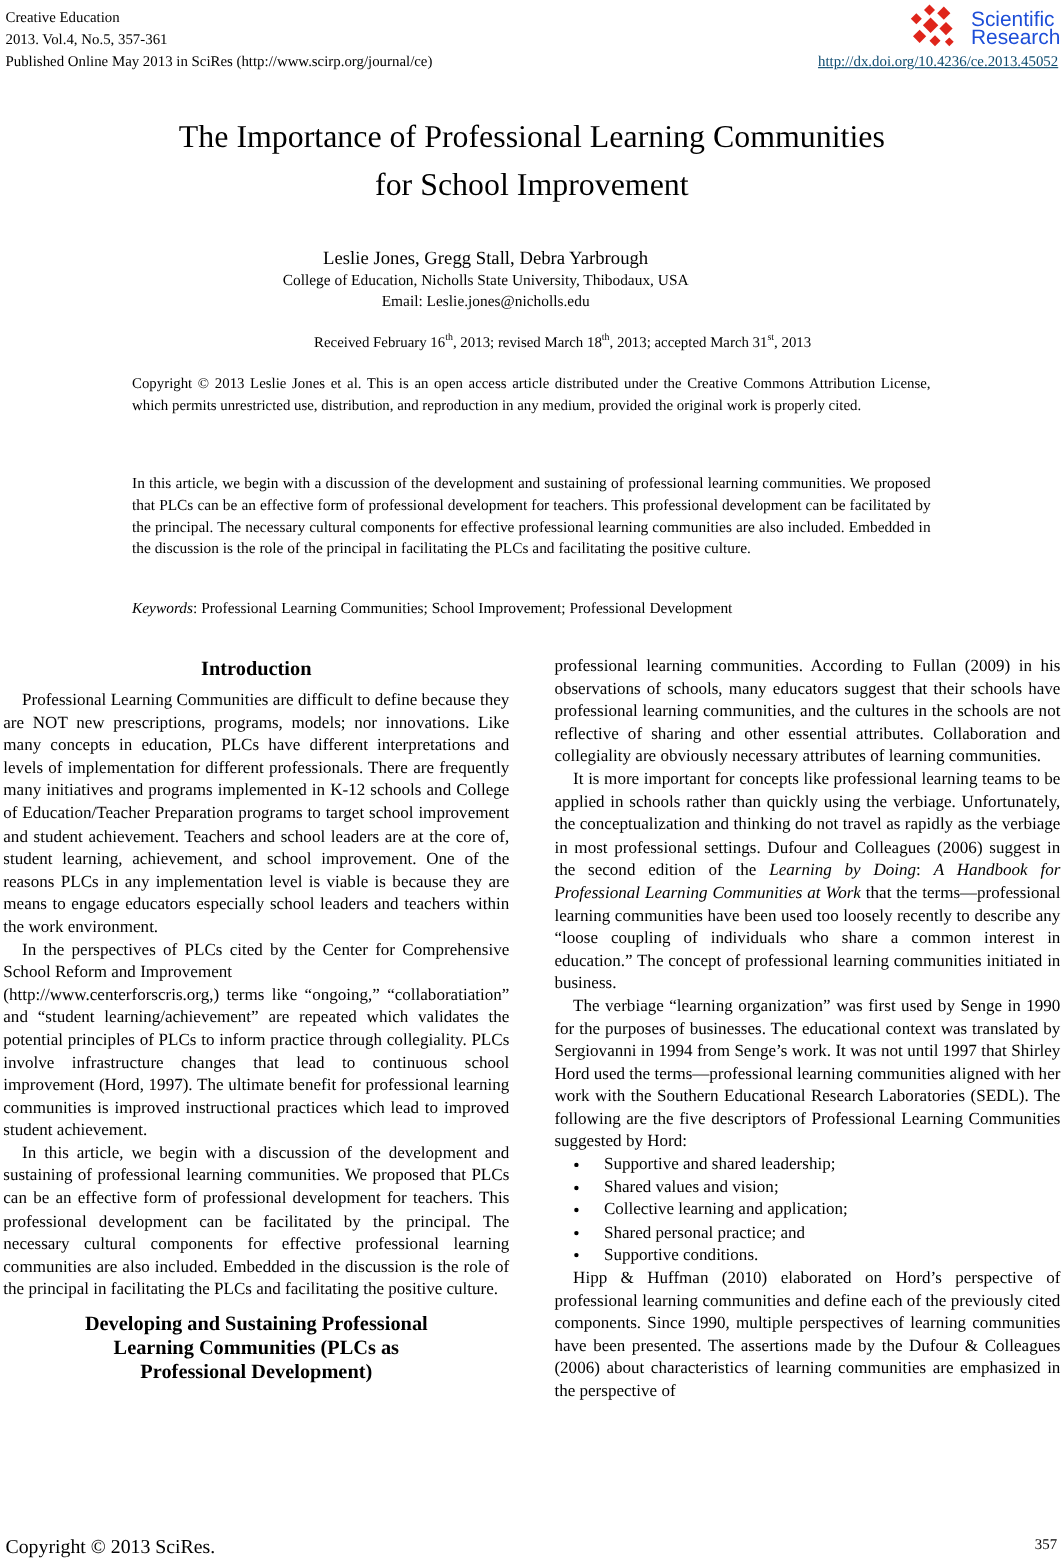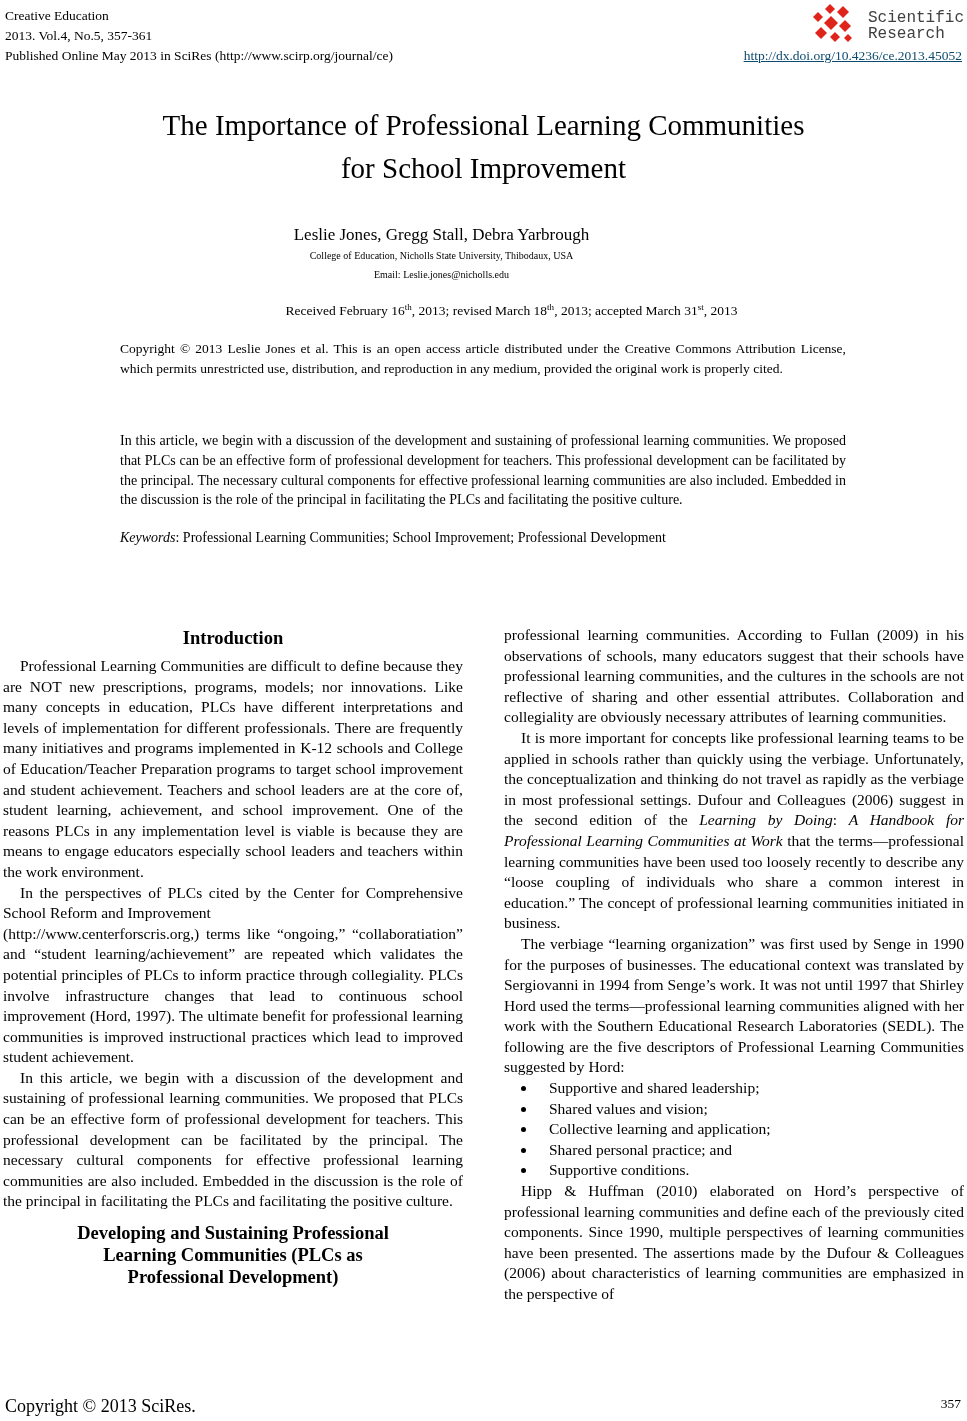--- a/index.html
+++ b/index.html
@@ -3,33 +3,33 @@
 <meta charset="utf-8">
 <style>
   html,body{margin:0;padding:0;}
   body{
     width:967px;height:1421px;background:#ffffff;color:#000;
     font-family:"Liberation Serif","DejaVu Serif",serif;
     position:relative;overflow:hidden;
   }
   .header-left{position:absolute;left:5px;top:6px;font-size:13.5px;line-height:20px;white-space:nowrap;}
   .logo{position:absolute;top:3px;right:3px;display:flex;align-items:center;gap:5px;}
-  .logo-text{font-family:Liberation Mono, monospace;font-size:16px;line-height:16px;color:#404040;}
+  .logo-text{font-family:Liberation Sans, sans-serif;font-size:19px;line-height:16px;color:#1d4ed8;}
   .doi{position:absolute;top:48px;right:5px;font-size:13.5px;color:#0c4a6e;text-decoration:underline;cursor:pointer;}
   .title{position:absolute;top:104px;left:0;width:967px;text-align:center;font-size:29px;line-height:43px;font-weight:400;margin:0;}
   .byline{position:absolute;top:224px;left:0;width:883px;text-align:center;}
   .authors{font-size:17px;line-height:22px;}
-  .affil,.email{font-size:10px;line-height:19px;}
+  .affil,.email{font-size:14px;line-height:19px;}
   .received{position:absolute;top:303px;left:0;width:967px;text-align:center;font-size:13.5px;padding-left:28px;}
   .received sup{font-size:9px;line-height:0;}
   .copyright-block{position:absolute;top:339px;left:120px;width:726px;font-size:13.5px;line-height:19.5px;text-align:justify;}
   .abstract{position:absolute;top:431px;left:120px;width:726px;font-size:14px;line-height:19.8px;text-align:justify;}
-  .keywords{position:absolute;top:530px;left:120px;width:726px;font-size:14px;}
+  .keywords{position:absolute;top:546px;left:120px;width:726px;font-size:14px;}
   .i{font-style:italic;}
-  .col{position:absolute;top:625px;font-size:15.5px;line-height:20.6px;text-align:justify;}
+  .col{position:absolute;top:596px;font-size:15.5px;line-height:20.6px;text-align:justify;}
   .col-left{left:3px;width:460px;}
   .col-right{left:504px;width:460px;}
   .col p{margin:0;text-indent:17px;}
   .col p.noindent{text-indent:0;}
   h2.sec{font-size:18.5px;line-height:22px;font-weight:bold;text-align:center;margin:2px 0 7px 0;}
   h2.sec.mid{margin:10px 0 8px 0;}
   ul.bullets{margin:0;padding-left:33px;list-style:disc;}
   ul.bullets li{padding-left:12px;}
   .footer-left{position:absolute;left:5px;top:1396px;font-size:18px;}
   .footer-right{position:absolute;right:6px;top:1396px;font-size:13.5px;}

